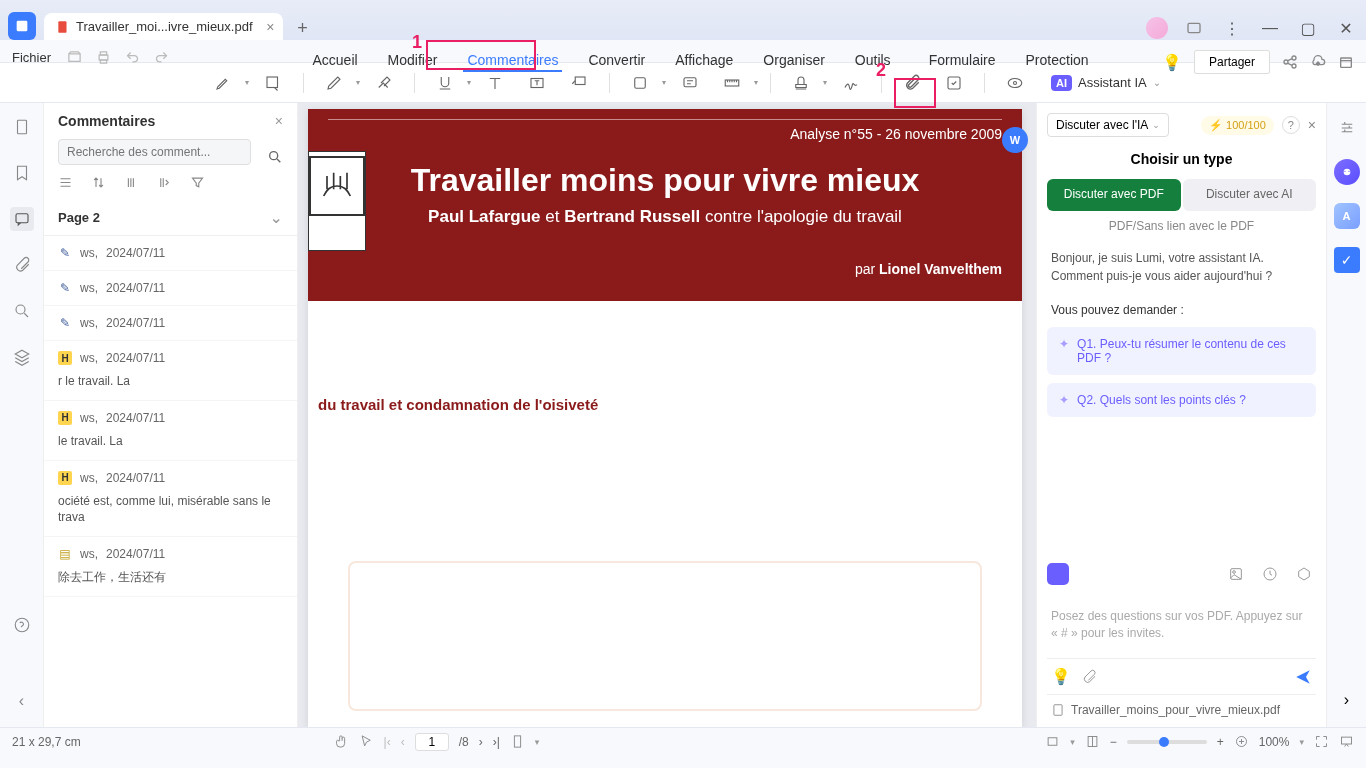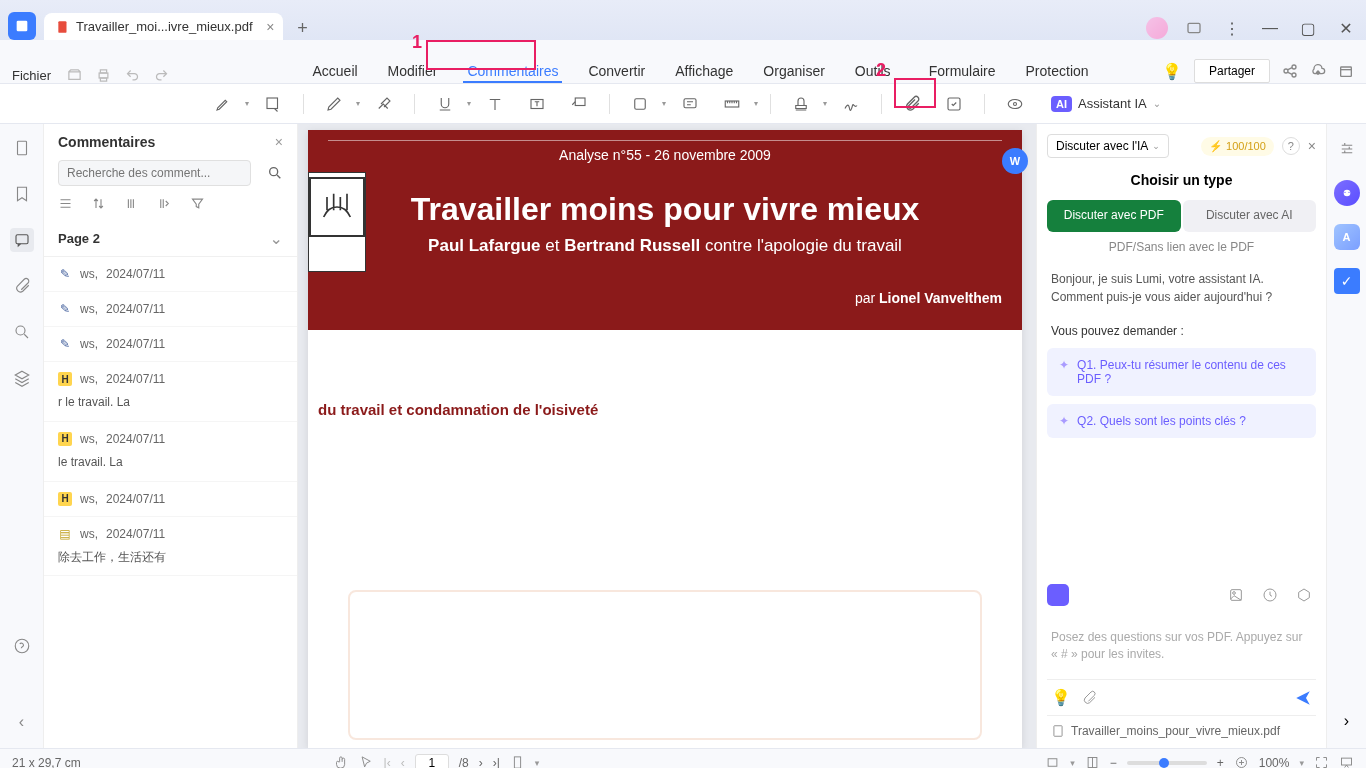--- a/index.html
+++ b/index.html
@@ -6,21 +6,21 @@
 body{background:#f8f9fc;overflow:hidden;width:1366px;height:768px;position:relative}
 .titlebar{height:40px;background:linear-gradient(to bottom,#e8ecf8,#e0e6f5);display:flex;align-items:flex-end;padding:0 8px}
 .app-icon{width:28px;height:28px;background:#3b7cff;border-radius:6px;display:flex;align-items:center;justify-content:center;margin-right:8px}
 .app-icon svg{width:16px;height:16px;fill:#fff}
 .tab{background:#fff;border-radius:8px 8px 0 0;padding:6px 30px 6px 12px;font-size:13px;color:#333;position:relative;margin-top:6px;display:flex;align-items:center;gap:6px}
 .tab-close{position:absolute;right:8px;top:50%;transform:translateY(-50%);cursor:pointer;color:#888;font-size:14px}
 .tab-add{margin-left:8px;width:24px;height:24px;display:flex;align-items:center;justify-content:center;cursor:pointer;color:#666;font-size:18px}
 .title-right{margin-left:auto;display:flex;align-items:center;gap:14px}
 .avatar-sm{width:22px;height:22px;border-radius:50%;background:linear-gradient(135deg,#f5c2e7,#f5a9d9)}
 .win-btn{width:24px;height:24px;display:flex;align-items:center;justify-content:center;color:#555;cursor:pointer}
-.menubar{height:44px;background:#f8f9fc;display:flex;align-items:flex-end;padding:0 12px;border-bottom:1px solid #e5e8f0}
+.menubar{height:23px;background:#f8f9fc;display:flex;align-items:flex-start;padding:10px 12px;border-bottom:1px solid #e5e8f0}
 .menu-file{font-size:13px;color:#333;margin-right:16px}
 .menu-icons{display:flex;gap:14px;margin-right:70px}
 .menu-icon{color:#999;cursor:pointer}
 .menu-center{display:flex;gap:6px;margin:0 auto}
 .menu-item{padding:2px 4px;font-size:14px;color:#333;cursor:pointer}
 .menu-item.active{color:#3b7cff;border-bottom:2px solid #3b7cff;position:relative}
 .menu-right{display:flex;align-items:center;gap:12px}
 .share-btn{background:#fff;border:1px solid #ddd;border-radius:2px;padding:4px 14px;font-size:12px;cursor:pointer}
 .toolbar{height:40px;background:#fff;display:flex;align-items:center;justify-content:center;gap:6px;border-bottom:1px solid #e5e8f0;padding:0 12px}
 .tool-btn{width:36px;height:30px;display:flex;align-items:center;justify-content:center;color:#666;cursor:pointer;border-radius:4px}
@@ -32,44 +32,44 @@
 .main-area{display:flex;height:calc(768px - 40px - 36px - 40px - 28px)}
 .left-sidebar{width:44px;background:#f8f9fc;display:flex;flex-direction:column;align-items:center;padding-top:12px;gap:22px;border-right:1px solid #eee}
 .sb-icon{width:24px;height:24px;display:flex;align-items:center;justify-content:center;color:#888;cursor:pointer;border-radius:4px}
 .sb-icon.active{color:#333;background:#e8eaef}
 .sb-help{margin-top:auto;margin-bottom:30px}
 .sb-collapse{margin-bottom:14px}
 .comments-panel{width:254px;background:#fff;border-right:1px solid #eee;display:flex;flex-direction:column}
 .panel-header{padding:10px 14px;display:flex;align-items:center;justify-content:space-between}
 .panel-title{font-size:14px;font-weight:600;color:#333}
 .panel-close{cursor:pointer;color:#999;font-size:14px}
-.panel-search{padding:0 14px;display:flex;gap:16px;align-items:center}
+.panel-search{padding:0 14px;display:flex;gap:16px;align-items:flex-end}
 .search-input{flex:1;border:1px solid #e0e0e0;border-radius:4px;padding:5px 8px;font-size:12px;color:#888;background:#f5f6f8}
 .search-icon{color:#666;cursor:pointer}
 .panel-filters{padding:10px 14px;display:flex;gap:18px}
 .filter-btn{color:#888;cursor:pointer}
 .page-section{padding:8px 14px;display:flex;align-items:center;justify-content:space-between;cursor:pointer;border-bottom:1px solid #f0f0f0}
 .page-label{font-size:13px;font-weight:600;color:#333}
 .comment-list{flex:1;overflow-y:auto}
 .comment-item{padding:10px 14px;border-bottom:1px solid #f5f5f5;cursor:pointer}
 .comment-meta{display:flex;align-items:center;gap:8px;font-size:12px;color:#666}
 .comment-icon{width:14px;height:14px;display:inline-flex;align-items:center;justify-content:center}
 .comment-icon.pencil{color:#3b5998}
 .comment-icon.highlight{background:#ffd54f;color:#333;font-weight:bold;font-size:10px;width:14px;height:14px;border-radius:2px}
 .comment-text{font-size:12px;color:#555;margin-top:8px;line-height:1.4}
 .doc-viewer{flex:1;background:#e8eaef;position:relative;overflow:hidden}
 .doc-page{position:absolute;left:10px;top:6px;right:14px;bottom:0;background:#fff;box-shadow:0 2px 8px rgba(0,0,0,0.1)}
 .doc-header{background:#8b1a1a;color:#fff;padding:10px 20px 24px;position:relative}
-.doc-analyse{text-align:center;font-size:14px;margin-bottom:28px}
+.doc-analyse{text-align:right;font-size:14px;margin-bottom:20px}
 .doc-title{text-align:center;font-size:32px;font-weight:600;margin-bottom:8px}
 .doc-subtitle{text-align:center;font-size:17px}
 .doc-author{text-align:right;font-size:14px;margin-top:34px}
 .doc-logo{position:absolute;left:0;top:42px;width:58px;height:100px;background:#fff;border:1px solid #333}
 .doc-logo-inner{width:100%;height:60px;border:2px solid #333;margin:4px auto;display:flex;align-items:center;justify-content:center}
-.doc-body{padding:88px 20px 20px;position:relative}
+.doc-body{padding:112px 20px 20px;position:relative}
 .doc-section-title{color:#8b1a1a;font-size:15px;font-weight:600;position:absolute;bottom:20px;left:10px}
 .doc-decoration{position:absolute;top:260px;left:40px;right:40px;height:150px;border:2px solid #e8b090;border-radius:8px;opacity:0.3}
 .floating-badge{position:absolute;top:18px;right:-6px;width:26px;height:26px;background:#3b7cff;border-radius:50%;display:flex;align-items:center;justify-content:center;color:#fff;font-size:11px;font-weight:bold}
 .hr-white{border:none;border-top:1px solid rgba(255,255,255,0.5);margin-bottom:6px}
 .right-panel{width:290px;background:#fff;border-left:1px solid #eee;display:flex;flex-direction:column;padding:10px}
 .rp-header{display:flex;align-items:center;gap:8px;margin-bottom:14px}
 .rp-dropdown{border:1px solid #ddd;border-radius:4px;padding:4px 8px;font-size:12px;display:flex;align-items:center;gap:4px;cursor:pointer}
 .rp-tokens{background:#fffbe6;color:#d4a017;font-size:11px;padding:3px 8px;border-radius:10px;margin-left:auto;display:flex;align-items:center;gap:3px}
 .rp-help{color:#888;cursor:pointer;border:1px solid #ddd;border-radius:50%;width:18px;height:18px;display:flex;align-items:center;justify-content:center;font-size:11px}
 .rp-close{color:#888;cursor:pointer;font-size:14px}
@@ -432,20 +432,21 @@
             <span>2024/07/11</span>
           </div>
           <div class="comment-text">le travail. La</div>
         </div>
       <div class="comment-item">
           <div class="comment-meta">
             <span class="comment-icon highlight">H</span>
             <span>ws,</span>
             <span>2024/07/11</span>
           </div>
+          <div class="comment-text">ociété est, comme lui, misérable sans le trava</div>
         </div>
       <div class="comment-item">
           <div class="comment-meta">
             <span class="comment-icon" style="color:#c0a020">▤</span>
             <span>ws,</span>
             <span>2024/07/11</span>
           </div>
           <div class="comment-text">除去工作，生活还有</div>
         </div>
     </div>

